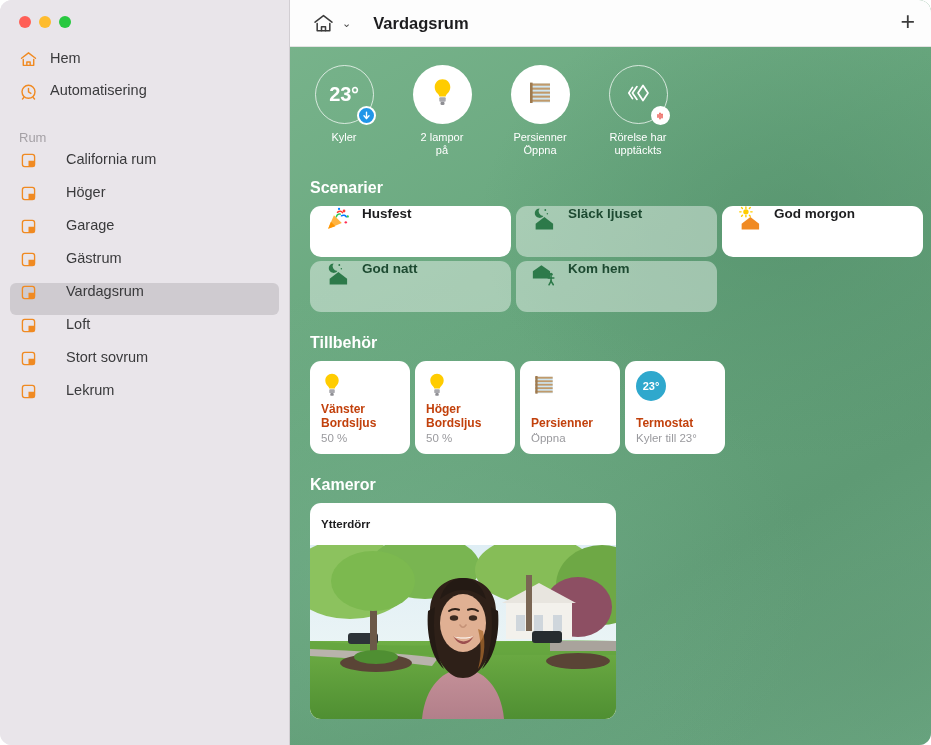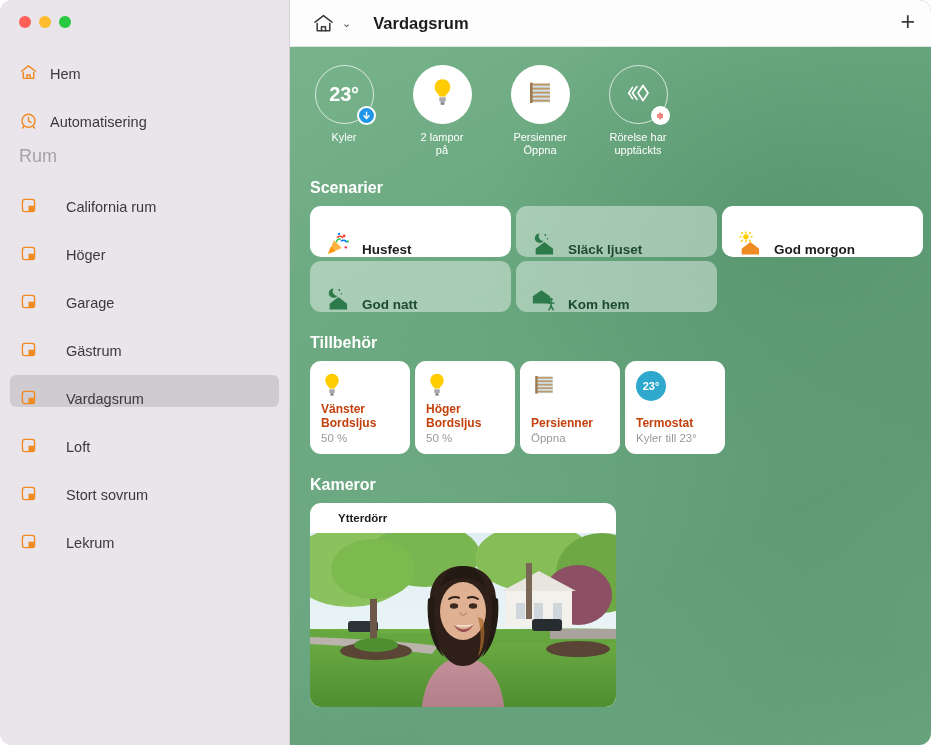--- a/index.html
+++ b/index.html
@@ -28,41 +28,41 @@
     display:flex; gap:8px;
     padding:16px 0 0 19px;
   }
   .tl { width:12px; height:12px; border-radius:50%; }
   .tl.red { background:#ff5f57; }
   .tl.yellow { background:#febc2e; }
   .tl.green { background:#28c840; }
 
   .sidebar-list { margin-top:22px; }
   .side-item {
-    display:flex; align-items:flex-end;
+    display:flex; align-items:flex-start;
     gap:12px;
     height:32px;
-    margin:16px 10px;
+    margin:0 10px;
     padding:0 9px;
     border-radius:6px;
     color:#3a3a3c;
     font-size:14.5px;
   }
   .side-item.selected { background:#cfcbd0; }
   .side-icon {
     width:19px; height:19px;
     display:flex; align-items:center; justify-content:center;
     flex:none;
   }
   .side-icon svg { display:block; }
   .side-label { white-space:nowrap; }
 
   .sidebar-section-title {
     margin:16px 0 6px 19px;
-    font-size:18px;
+    font-size:13px;
     color:#a5a1a6;
   }
   .room-row { margin-bottom:1px;gap:28px; }
 
   
   #main {
     position:absolute; left:290px; top:0;
     width:641px; height:745px;
     background:
       radial-gradient(ellipse 500px 380px at 78% 30%, rgba(80,140,104,.55) 0%, rgba(80,140,104,0) 62%),
@@ -166,21 +166,21 @@
   
   .scene-grid {
     display:grid;
     grid-template-columns:repeat(3, 201px);
     gap:4px 5px;
     padding-left:4px;
   }
   .scene-card {
     height:51px;
     border-radius:11px;
-    display:flex; align-items:flex-end;
+    display:flex; align-items:flex-start;
     padding:0 15px;
     gap:11px;
   }
   .scene-card.light { background:#ffffff; }
   .scene-card.tint { background:rgba(255,255,255,.42); }
   .scene-icon { width:26px; height:26px; flex:none; }
   .scene-label { font-size:13.5px; font-weight:bold; }
   .scene-card.light .scene-label { color:#1d1d1f; }
   .scene-card.tint .scene-label { color:#1d4a31; }
 
@@ -223,27 +223,26 @@
 
   
   .cam-card {
     width:306px;
     border-radius:11px;
     background:#ffffff;
     overflow:hidden;
     margin-left:4px;
   }
   .cam-title {
-    height:30px;
+    height:42px;
     display:flex; align-items:center;
     padding-left:11px;
     font-size:11.5px;
     font-weight:bold;
     color:#1d1d1f;
-    margin-left:17px;
   }
   .cam-view {
     position:relative;
     height:174px;
     overflow:hidden;
     background:#9dbf86;
   }
 </style>
 </head>
 <body>

